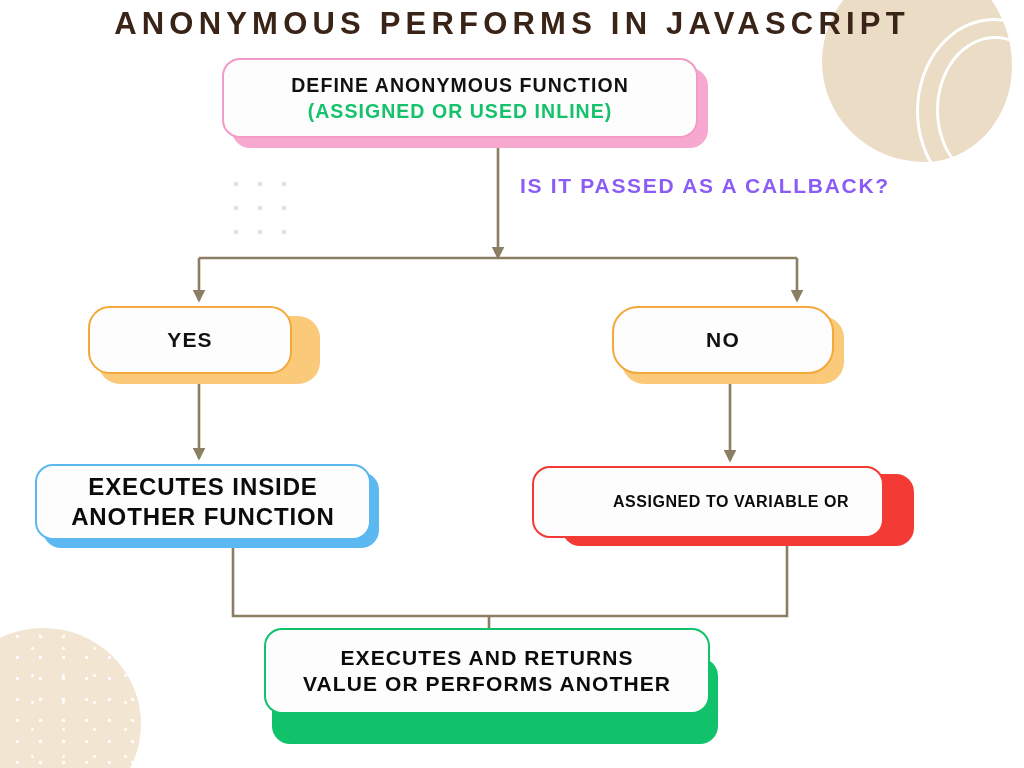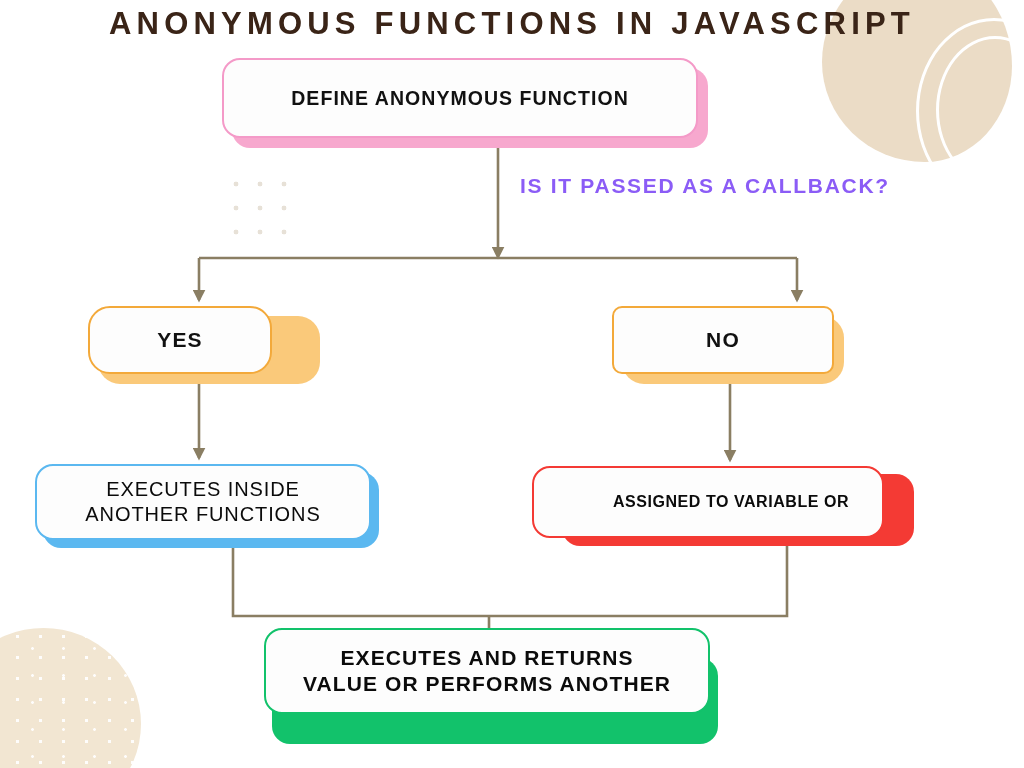--- a/index.html
+++ b/index.html
@@ -147,59 +147,59 @@
     font-weight: 700;
     letter-spacing: 1.7px;
     color: #8b5cf6;
     white-space: nowrap;
     z-index: 3;
   }
 
   
   #node-yes {
     left: 88px; top: 306px;
-    width: 184px; height: 68px;
+    width: 204px; height: 68px;
     border: 2.5px solid #F3A93A;
     border-radius: 22px;
     font-size: 21px;
     font-weight: 700;
     letter-spacing: 1.2px;
     color: #111111;
   }
   #plate-yes {
     left: 98px; top: 316px;
     width: 222px; height: 68px;
     border-radius: 22px;
     background: #FAC97A;
   }
   #node-no {
     left: 612px; top: 306px;
     width: 222px; height: 68px;
     border: 2.5px solid #F3A93A;
-    border-radius: 10px;
+    border-radius: 26px;
     font-size: 21px;
     font-weight: 700;
     letter-spacing: 1.2px;
     color: #111111;
   }
   #plate-no {
     left: 622px; top: 316px;
     width: 222px; height: 68px;
     border-radius: 22px;
     background: #FAC97A;
   }
 
   
   #node-executes-inside {
     left: 35px; top: 464px;
     width: 336px; height: 76px;
     border: 2.5px solid #5BB8F0;
     border-radius: 18px;
-    font-size: 20px;
-    font-weight: 400;
+    font-size: 24px;
+    font-weight: 700;
     letter-spacing: 0.9px;
     color: #0B0B0B;
   }
   #plate-executes-inside {
     left: 43px; top: 472px;
     width: 336px; height: 76px;
     border-radius: 18px;
     background: #5BB8F0;
   }
 
@@ -245,21 +245,21 @@
 
 <div id="canvas">
 
   <div class="deco" id="blob-top-right"></div>
   <div class="deco" id="arc-outer-top-right"></div>
   <div class="deco" id="arc-inner-top-right"></div>
   <div class="deco" id="blob-bottom-left"></div>
   <div class="deco" id="speckles-bottom-left"></div>
   <div class="deco" id="dot-grid"></div>
 
-  <div id="page-title">ANONYMOUS FUNCTIONS IN JAVASCRIPT</div>
+  <div id="page-title">ANONYMOUS PERFORMS IN JAVASCRIPT</div>
 
   <svg id="connectors" viewBox="0 0 1024 768" xmlns="http://www.w3.org/2000/svg">
     <defs>
       <marker id="arrow" viewBox="0 0 10 10" refX="8" refY="5" markerWidth="5" markerHeight="5" orient="auto-start-reverse">
         <path d="M 0 0 L 10 5 L 0 10 z" fill="#8A7E63"></path>
       </marker>
     </defs>
     <g stroke="#8A7E63" stroke-width="2.6" fill="none">
 
       <path d="M 498 141 L 498 257" marker-end="url(#arrow)"></path>
@@ -282,35 +282,36 @@
 
   <div class="shadow-plate" id="plate-define"></div>
   <div class="shadow-plate" id="plate-yes"></div>
   <div class="shadow-plate" id="plate-no"></div>
   <div class="shadow-plate" id="plate-executes-inside"></div>
   <div class="shadow-plate" id="plate-assigned"></div>
   <div class="shadow-plate" id="plate-result"></div>
 
   <div class="node" id="node-define">
     <span class="line1">DEFINE ANONYMOUS FUNCTION</span>
+    <span class="line2">(ASSIGNED OR USED INLINE)</span>
   </div>
 
   <div id="question-callback">IS IT PASSED AS A CALLBACK?</div>
 
   <div class="node" id="node-yes">
     <span class="line1">YES</span>
   </div>
 
   <div class="node" id="node-no">
     <span class="line1">NO</span>
   </div>
 
   <div class="node" id="node-executes-inside">
     <span class="line1">EXECUTES INSIDE</span>
-    <span class="line2">ANOTHER FUNCTIONS</span>
+    <span class="line2">ANOTHER FUNCTION</span>
   </div>
 
   <div class="node" id="node-assigned">
     <span class="line1">ASSIGNED TO VARIABLE OR</span>
   </div>
 
   <div class="node" id="node-result">
     <span class="line1">EXECUTES AND RETURNS</span>
     <span class="line2">VALUE OR PERFORMS ANOTHER</span>
   </div>

